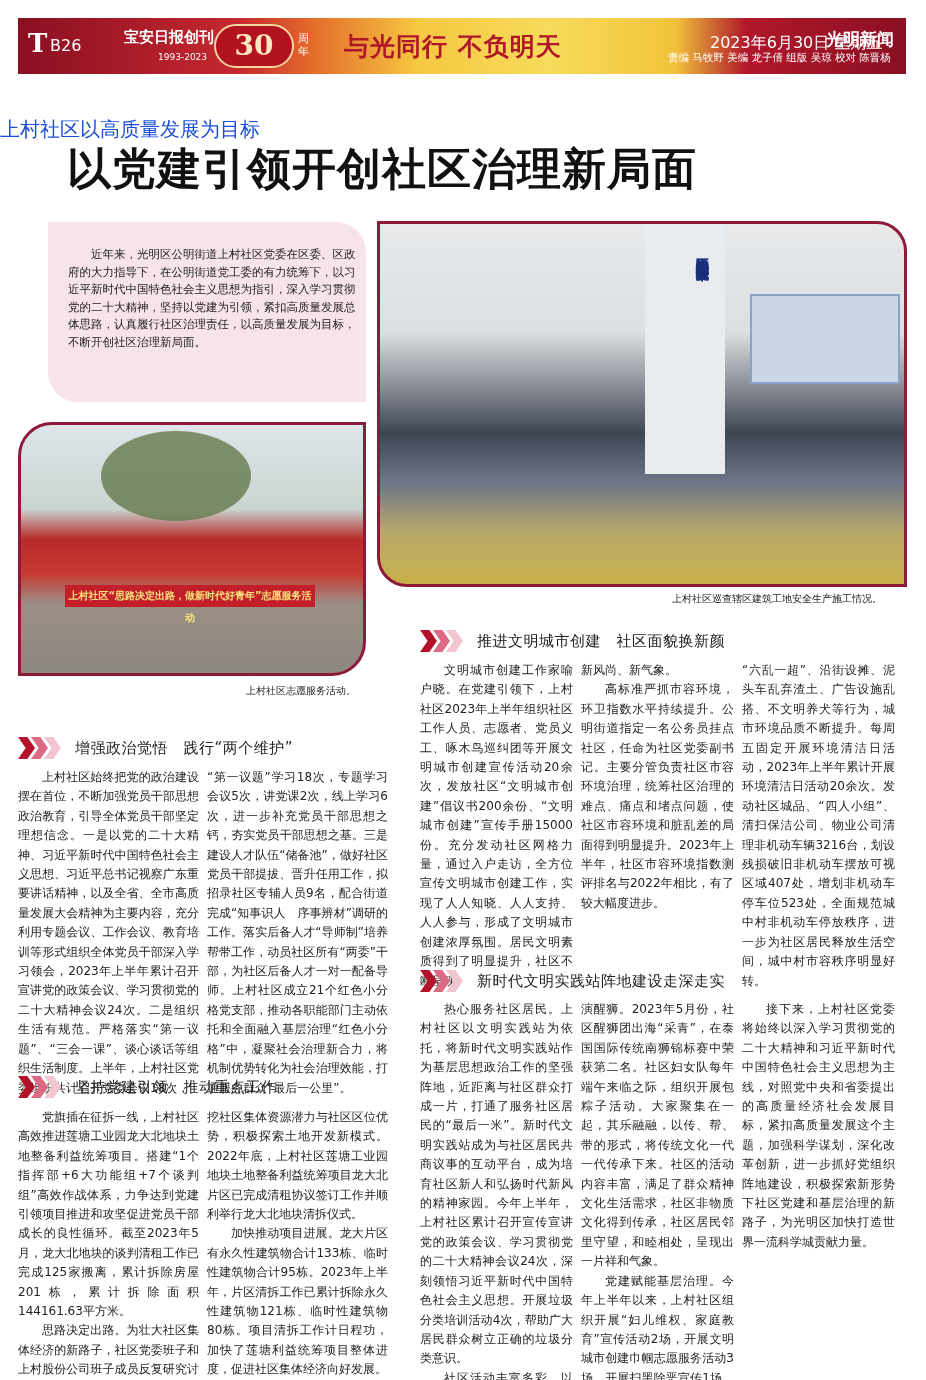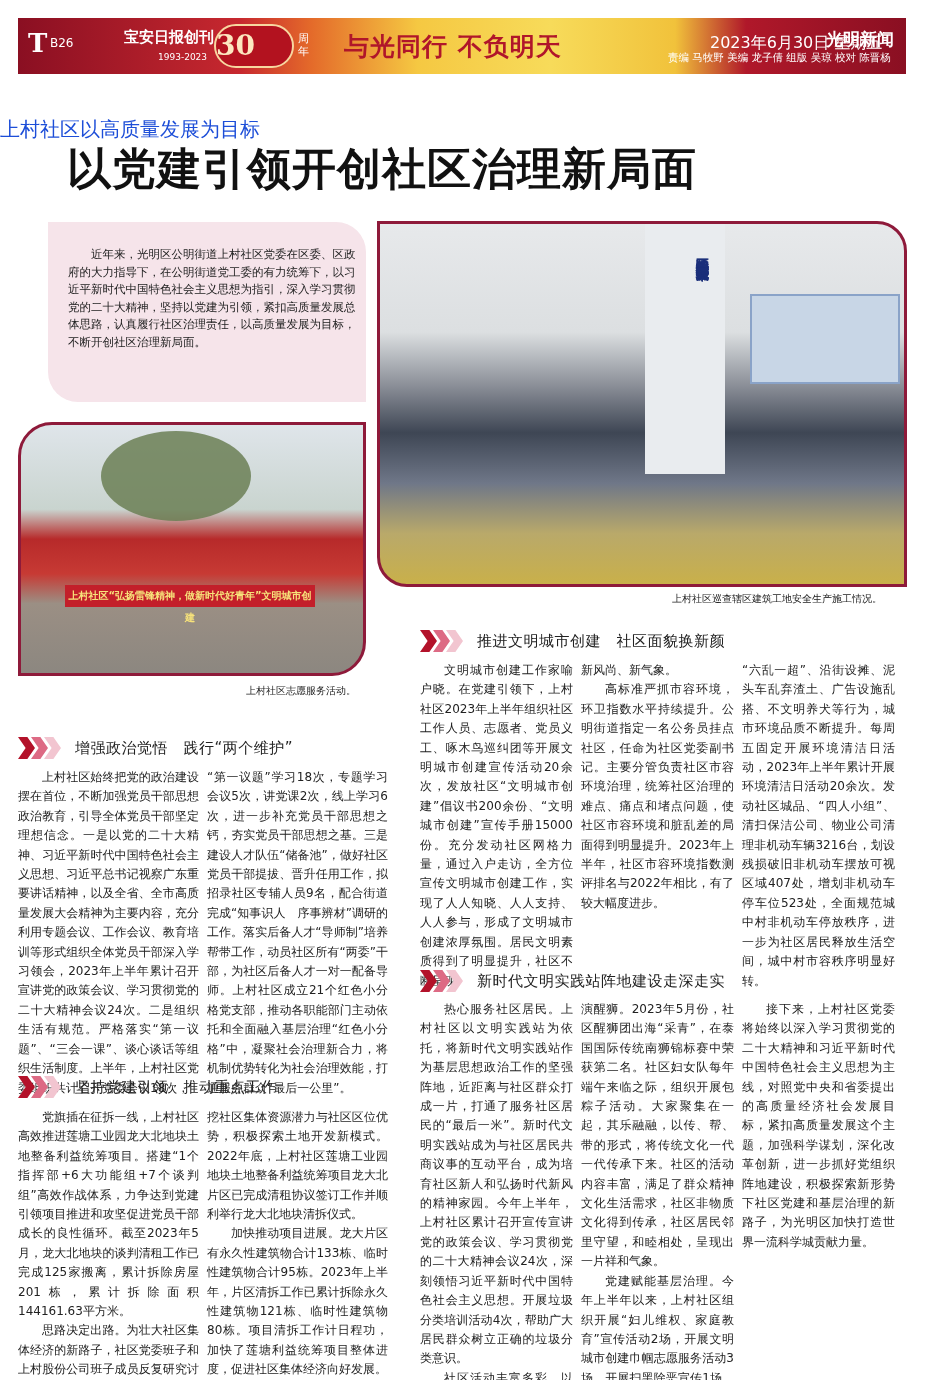--- a/index.html
+++ b/index.html
@@ -1,22 +1,22 @@
 <!DOCTYPE html>
 <html><head>
 <meta charset="utf-8">
 <style>
 *{box-sizing:border-box;margin:0;padding:0}
 body{width:926px;height:1380px;background:#fff;font-family:"DejaVu Sans","Liberation Sans",sans-serif;color:#222;position:relative;overflow:hidden}
 .masthead{position:absolute;left:18px;top:18px;width:888px;height:56px;background:linear-gradient(90deg,#8a0f22 0%,#c7282f 25%,#e46a2a 33%,#f5c842 45%,#f7db5a 60%,#f1c23b 74%,#b0182a 82%,#8a0f22 100%);overflow:hidden}
 .masthead .pg{position:absolute;left:10px;top:10px;color:#fff;font-family:"DejaVu Serif",serif;font-weight:bold;font-size:26px}
-.masthead .pgn{position:absolute;left:32px;top:18px;color:#fff;font-size:12px}
+.masthead .pgn{position:absolute;left:32px;top:18px;color:#fff;font-size:16px}
 .masthead .anniv{position:absolute;left:106px;top:10px;color:#fff;font-weight:bold;font-size:15px}
 .masthead .yrs{position:absolute;left:140px;top:34px;color:#fff;font-size:9px}
-.masthead .fifty{position:absolute;left:196px;top:6px;width:80px;height:44px;border-radius:22px;background:#b3121f;border:2px solid #f7d7a0;color:#fde7c0;font-weight:bold;font-size:28px;line-height:40px;font-family:"DejaVu Serif",serif}
+.masthead .fifty{position:absolute;left:196px;top:6px;width:80px;height:44px;border-radius:22px;background:#b3121f;border:2px solid #f7d7a0;color:#fde7c0;font-weight:bold;font-size:28px;text-align:center;line-height:40px;font-family:"DejaVu Serif",serif}
 .masthead .zhou{position:absolute;left:280px;top:14px;color:#fff;font-size:11px;width:12px;line-height:13px}
 .masthead .slogan{position:absolute;left:326px;top:12px;color:#b0162a;font-weight:bold;font-size:25px;letter-spacing:1px}
 .masthead .date{position:absolute;left:692px;top:15px;color:#fff;font-size:16px}
 .masthead .brand{position:absolute;left:808px;top:10px;color:#fff;font-weight:bold;font-size:17px;font-family:"DejaVu Serif",serif}
 .masthead .staff{position:absolute;left:650px;top:33px;color:#fff;font-size:10.5px;white-space:nowrap}
 .subtitle{position:absolute;left:0;width:926px;top:116px;text-align:left;font-size:20px;color:#1d4ed8;font-weight:300}
 .headline{position:absolute;left:0;width:764px;top:140px;text-align:center;font-size:44px;font-weight:bold;color:#111;letter-spacing:1px}
 .lead{position:absolute;left:48px;top:222px;width:318px;height:180px;background:#f6e4ea;border-radius:0 30px 0 30px;padding:24px 10px 10px 20px;font-size:11.5px;line-height:17.6px;color:#222}
 .lead p{text-indent:2em}
 .photo{position:absolute;border:3px solid #8e1a3a;overflow:hidden}
@@ -56,21 +56,21 @@
 
 <div class="subtitle">上村社区以高质量发展为目标</div>
 <div class="headline">以党建引领开创社区治理新局面</div>
 
 <div class="lead">
   <p>近年来，光明区公明街道上村社区党委在区委、区政府的大力指导下，在公明街道党工委的有力统筹下，以习近平新时代中国特色社会主义思想为指引，深入学习贯彻党的二十大精神，坚持以党建为引领，紧扣高质量发展总体思路，认真履行社区治理责任，以高质量发展为目标，不断开创社区治理新局面。</p>
 </div>
 
 <div class="photo photo1">
   <div class="tree"></div>
-  <div class="banner">上村社区“弘扬雷锋精神，做新时代好青年”文明城市创建</div>
+  <div class="banner">上村社区“思路决定出路，做新时代好青年”志愿服务活动</div>
 </div>
 <div class="caption" style="left:246px;top:684px">上村社区志愿服务活动。</div>
 
 <div class="photo photo2">
   <div class="tower">特区建工 深圳市市政工程 深圳市大众工程管理有限</div>
   <div class="board"></div>
 </div>
 <div class="caption" style="left:672px;top:592px">上村社区巡查辖区建筑工地安全生产施工情况。</div>
 
 <div class="sec-head" style="left:18px;top:733px">

